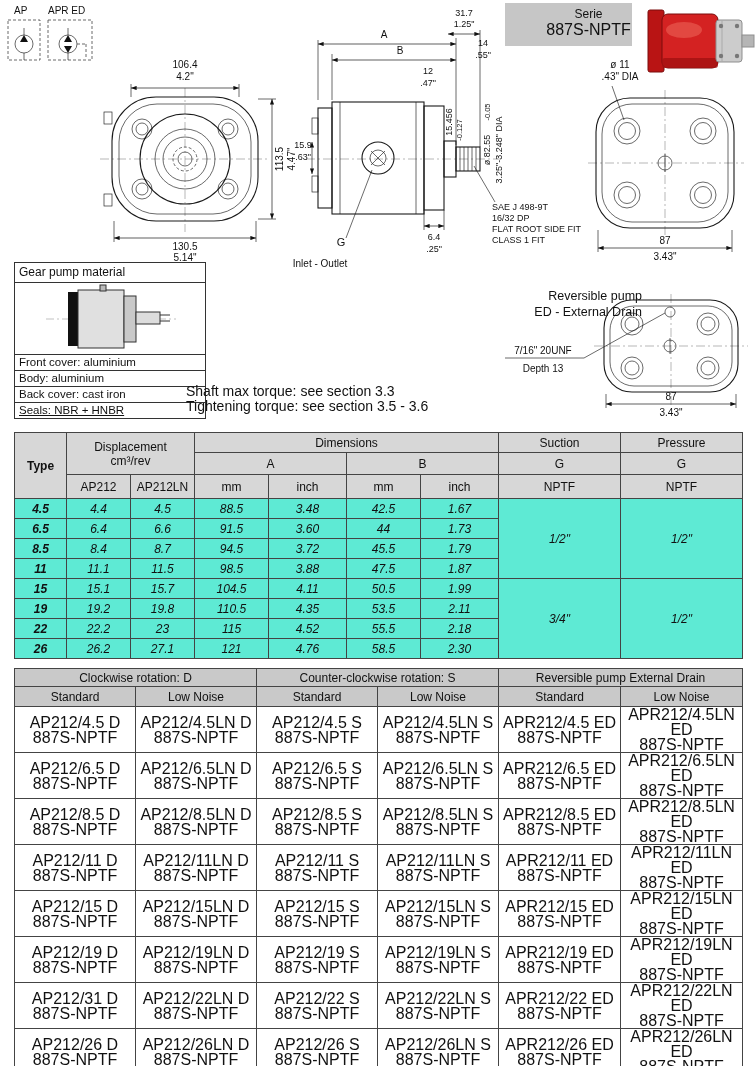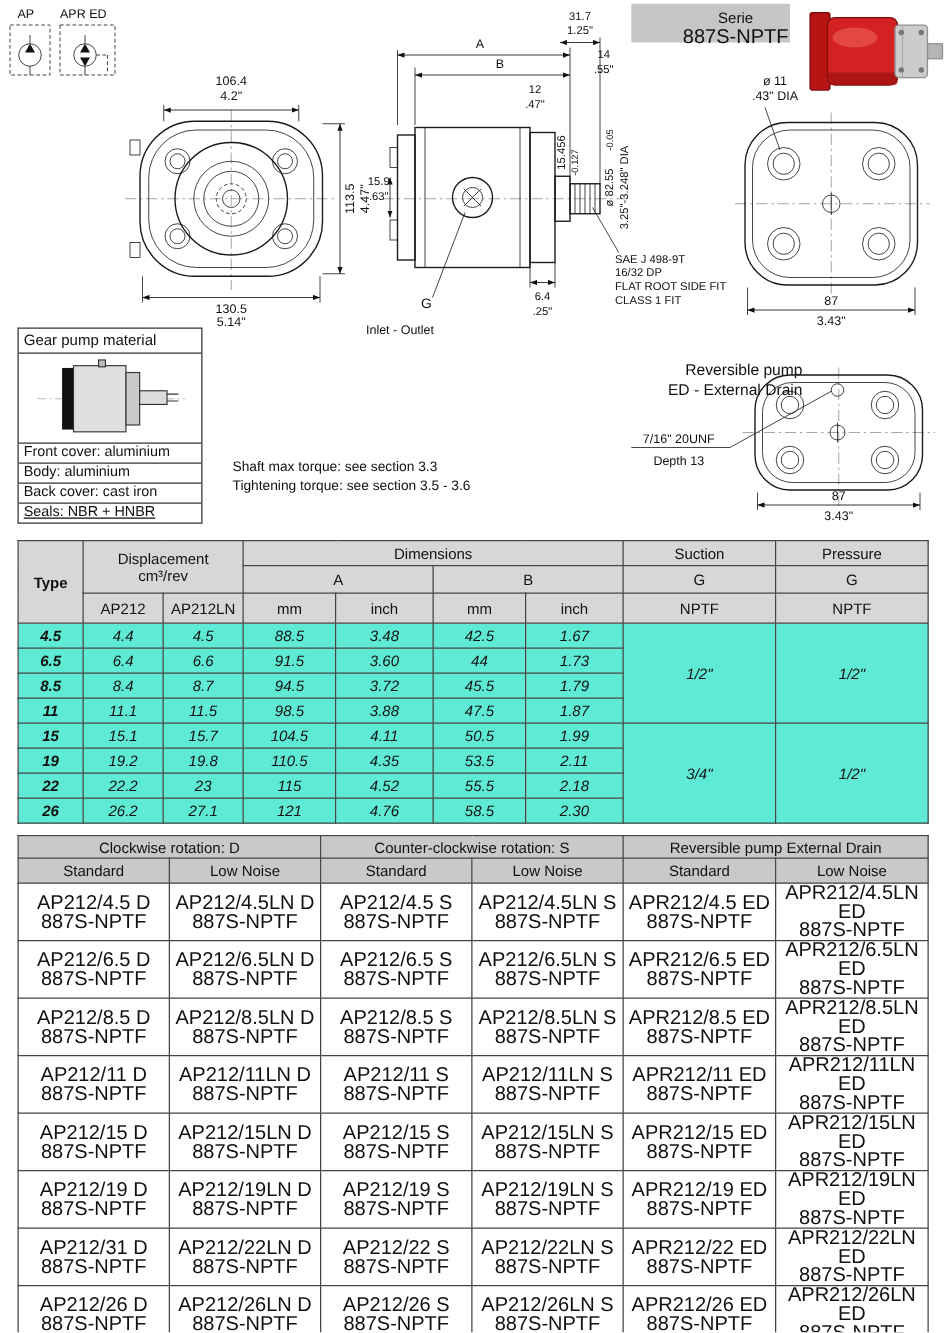--- a/index.html
+++ b/index.html
@@ -11,33 +11,33 @@
   .top-art { position:absolute; left:0; top:0; }
   .top-art text { font-family:"Liberation Sans", sans-serif; fill:#111; }
   .top-art .out  { fill:none; stroke:#1a1a1a; stroke-width:1.1; }
   .top-art .thin { fill:none; stroke:#1a1a1a; stroke-width:0.65; }
   .top-art .cl   { fill:none; stroke:#888; stroke-width:0.6; stroke-dasharray:9 3 2 3; }
   .top-art .dim  { fill:none; stroke:#1a1a1a; stroke-width:0.7; }
   .top-art .dash { fill:none; stroke:#444; stroke-width:0.8; stroke-dasharray:3 2; }
   .t7 { font-size:7.5px; } .t9 { font-size:9px; } .t10 { font-size:10px; } .t11 { font-size:11px; }
   .mid { text-anchor:middle; }
 
-  .serie-box { left:505px; top:3px; width:127px; height:31px; background:#c6c6c6; text-align:center;padding-left:40px; }
+  .serie-box { left:505px; top:3px; width:127px; height:43px; background:#c6c6c6; text-align:center;padding-left:40px; }
   .serie-label { font-size:12px; padding-top:4px; }
   .serie-value { font-size:16px; }
 
   .reversible { left:478px; top:288px; width:164px; text-align:right; font-size:12.5px; line-height:16px; }
 
-  .material-box { left:14px; top:262px; width:148px; border:1px solid #333; background:#fff; }
+  .material-box { left:14px; top:262px; width:192px; border:1px solid #333; background:#fff; }
   .mat-title { font-size:12px; padding:2px 4px 3px; border-bottom:1px solid #333; }
   .mat-figure { height:72px; border-bottom:1px solid #333; display:flex; align-items:center; justify-content:center; }
   .mat-row { font-size:11.5px; padding:1px 4px 2px; border-bottom:1px solid #333; }
   .mat-row:last-child { border-bottom:none;text-decoration:underline; }
 
-  .notes { left:186px; top:367px; font-size:11px; line-height:15px; }
+  .notes { left:186px; top:384px; font-size:14px; line-height:15px; }
 
   table { border-collapse:collapse; table-layout:fixed; }
   th, td { border:1px solid #444; text-align:center; vertical-align:middle; }
 
   .dim-table { position:absolute; left:14px; top:432px; width:728px; }
   .dim-table th { background:#d7d7d7; font-size:12px; font-weight:normal; }
   .dim-table thead tr:nth-child(1) th { height:20px; }
   .dim-table thead tr:nth-child(2) th { height:22px; }
   .dim-table thead tr:nth-child(3) th { height:24px; }
   .dim-table th.bold { font-weight:bold; }

